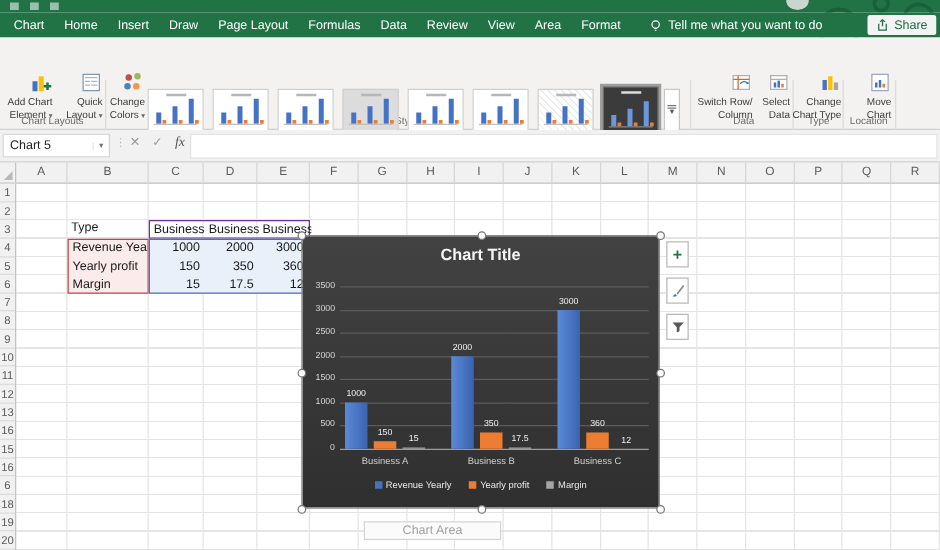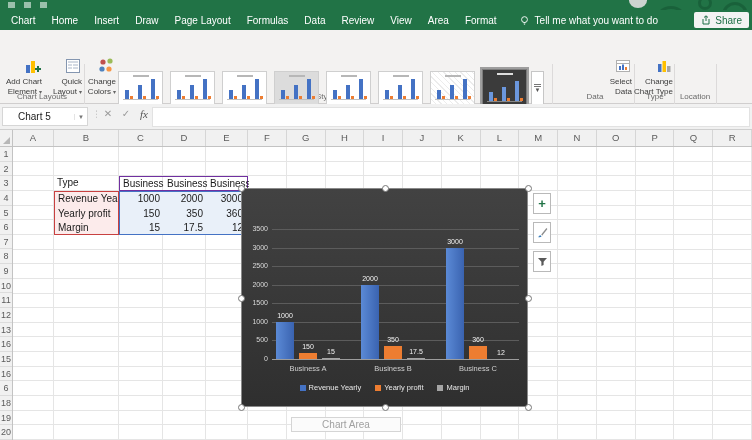--- a/index.html
+++ b/index.html
@@ -40,21 +40,21 @@
   .tbaro{position:absolute;bottom:5px;width:3px;height:3px;background:#ed7d31}
   .tbase{position:absolute;left:4px;right:4px;bottom:4px;height:1px;background:#c0c0c0}
   .thumb.dark .tbase{background:#888}
   .gallery-drop{position:absolute;left:531px;top:41px;width:13px;height:34px;background:#fff;border:1px solid #c6c6c6;display:flex;flex-direction:column;align-items:center;justify-content:center;gap:1px;color:#555}
   .gallery-drop i{width:7px;height:1px;background:#777}
   .gallery-drop span{font-size:6px;line-height:5px}
 
   
   .fbar{position:absolute;left:0;top:104px;width:752px;height:26px;background:#f1f1f1;border-bottom:1px solid #cfcfcf;z-index:2}
   .namebox{position:absolute;left:2px;top:3px;width:86px;height:19px;background:#fff;border:1px solid #d6d6d6;font-size:10px;color:#222;display:flex;align-items:center}
-  .namebox .txt{flex:1;padding-left:15px}
+  .namebox .txt{flex:1;padding-left:5px}
   .namebox .drop{width:13px;border-left:1px solid #e4e4e4;color:#777;font-size:6px;text-align:center}
   .fbtn{position:absolute;top:4px;font-size:10px;color:#9a9a9a;width:16px;text-align:center}
   .fx{font-style:italic;font-family:"Liberation Serif",serif;color:#555;font-size:11px}
   .finput{position:absolute;left:152px;top:3px;width:598px;height:20px;background:#fff;border:1px solid #e2e2e2}
   .dots{position:absolute;left:92px;top:5px;color:#bbb;font-size:9px}
 
   
   .colhdr{position:absolute;left:0;top:130px;width:752px;height:17px;background:#f1f1f1;border-bottom:1px solid #c3c3c3;z-index:1}
   .colcell{position:absolute;top:0;height:16px;line-height:16px;font-size:9.5px;color:#5b5b5b;text-align:center;border-right:1px solid #d6d6d6}
   .corner{position:absolute;left:0;top:0;width:13px;height:16px;border-right:1px solid #c3c3c3}
@@ -171,20 +171,30 @@
 
     <div id="gallery"></div>
     <div class="gallery-drop">
         <i></i>
         <i></i>
         <span>▼</span>
       </div>
     <div class="grplabel" style="left:86px;width:460px">Chart Styles</div>
     <div class="vsep" style="left:552px"></div>
 
+    <div class="bigbtn" style="left:556px;width:46px">
+      <svg width="18" height="18">
+          <rect x="2.5" y="3.5" width="13" height="11" fill="#fff" stroke="#b0b0b0"></rect>
+          <path d="M2.5 6.5h13M6.5 3.5v11" stroke="#c9692a" stroke-width="1"></path>
+          <path d="M8 10c2-2.2 4.5-2.2 6-.4" fill="none" stroke="#2e75b6"></path>
+          <path d="M14.6 8.2l.4 2-2-.3z" fill="#2e75b6"></path>
+        </svg>
+      <span>Switch Row/</span>
+      <span>Column</span>
+    </div>
     <div class="bigbtn" style="left:604px;width:28px">
       <svg width="18" height="18">
           <rect x="2.5" y="3.5" width="13" height="11" fill="#fff" stroke="#b0b0b0"></rect>
           <path d="M2.5 6.5h13" stroke="#b0b0b0"></path>
           <rect x="5" y="9" width="2" height="4" fill="#4472c4"></rect>
           <rect x="8" y="7.5" width="2" height="5.5" fill="#4472c4"></rect>
           <rect x="11" y="10" width="2" height="3" fill="#ed7d31"></rect>
         </svg>
       <span>Select</span>
       <span>Data</span>
@@ -197,20 +207,30 @@
           <rect x="3" y="7" width="3.5" height="8" fill="#4472c4"></rect>
           <rect x="7.5" y="4" width="3.5" height="11" fill="#ffc000"></rect>
           <rect x="12" y="9" width="3.5" height="6" fill="#a6a6a6"></rect>
         </svg>
       <span>Change</span>
       <span>Chart Type</span>
     </div>
     <div class="grplabel" style="left:637px;width:36px">Type</div>
     <div class="vsep" style="left:674px"></div>
 
+    <div class="bigbtn" style="left:677px;width:36px">
+      <svg width="18" height="18">
+          <rect x="2.5" y="2.5" width="13" height="13" fill="#fff" stroke="#9aa7bd"></rect>
+          <rect x="5" y="9" width="2" height="4" fill="#4472c4"></rect>
+          <rect x="8" y="7" width="2" height="6" fill="#4472c4"></rect>
+          <rect x="11" y="10" width="2" height="3" fill="#ed7d31"></rect>
+        </svg>
+      <span>Move</span>
+      <span>Chart</span>
+    </div>
     <div class="grplabel" style="left:677px;width:36px">Location</div>
     <div class="vsep" style="left:716px"></div>
   <div class="thumb" style="left: 118px;">
         <div class="tdash"></div>
         <div class="tbar" style="left: 6px; height: 9px;"></div>
         <div class="tbaro" style="left: 11px;"></div>
         <div class="tbar" style="left: 19px; height: 14px;"></div>
         <div class="tbaro" style="left: 24px;"></div>
         <div class="tbar" style="left: 32px; height: 20px;"></div>
         <div class="tbaro" style="left: 37px;"></div>
@@ -381,20 +401,21 @@
         <div class="cell" style="left: 44px; top: 0px; width: 43px; height: 14.65px; text-align: right; padding: 0px 4px 0px 0px;">2000</div>
         <div class="cell" style="left: 44px; top: 14.65px; width: 43px; height: 14.65px; text-align: right; padding: 0px 4px 0px 0px;">350</div>
         <div class="cell" style="left: 44px; top: 29.3px; width: 43px; height: 14.65px; text-align: right; padding: 0px 4px 0px 0px;">17.5</div>
         <div class="cell" style="left: 87px; top: 0px; width: 40px; height: 14.65px; text-align: right; padding: 0px 4px 0px 0px;">3000</div>
         <div class="cell" style="left: 87px; top: 14.65px; width: 40px; height: 14.65px; text-align: right; padding: 0px 4px 0px 0px;">360</div>
         <div class="cell" style="left: 87px; top: 29.3px; width: 40px; height: 14.65px; text-align: right; padding: 0px 4px 0px 0px;">12</div>
       </div>
     </div>
 
   <div class="chart" id="chart">
+    <div class="chart-title">Chart Title</div>
     <div id="plot" style="position:absolute;left:0;top:0;right:0;bottom:0">
         <div class="gline" style="top: 40px;"></div>
         <div class="ylab" style="top: 36px;">3500</div>
         <div class="gline" style="top: 58.5714px;"></div>
         <div class="ylab" style="top: 54.5714px;">3000</div>
         <div class="gline" style="top: 77.1429px;"></div>
         <div class="ylab" style="top: 73.1429px;">2500</div>
         <div class="gline" style="top: 95.7143px;"></div>
         <div class="ylab" style="top: 91.7143px;">2000</div>
         <div class="gline" style="top: 114.286px;"></div>

